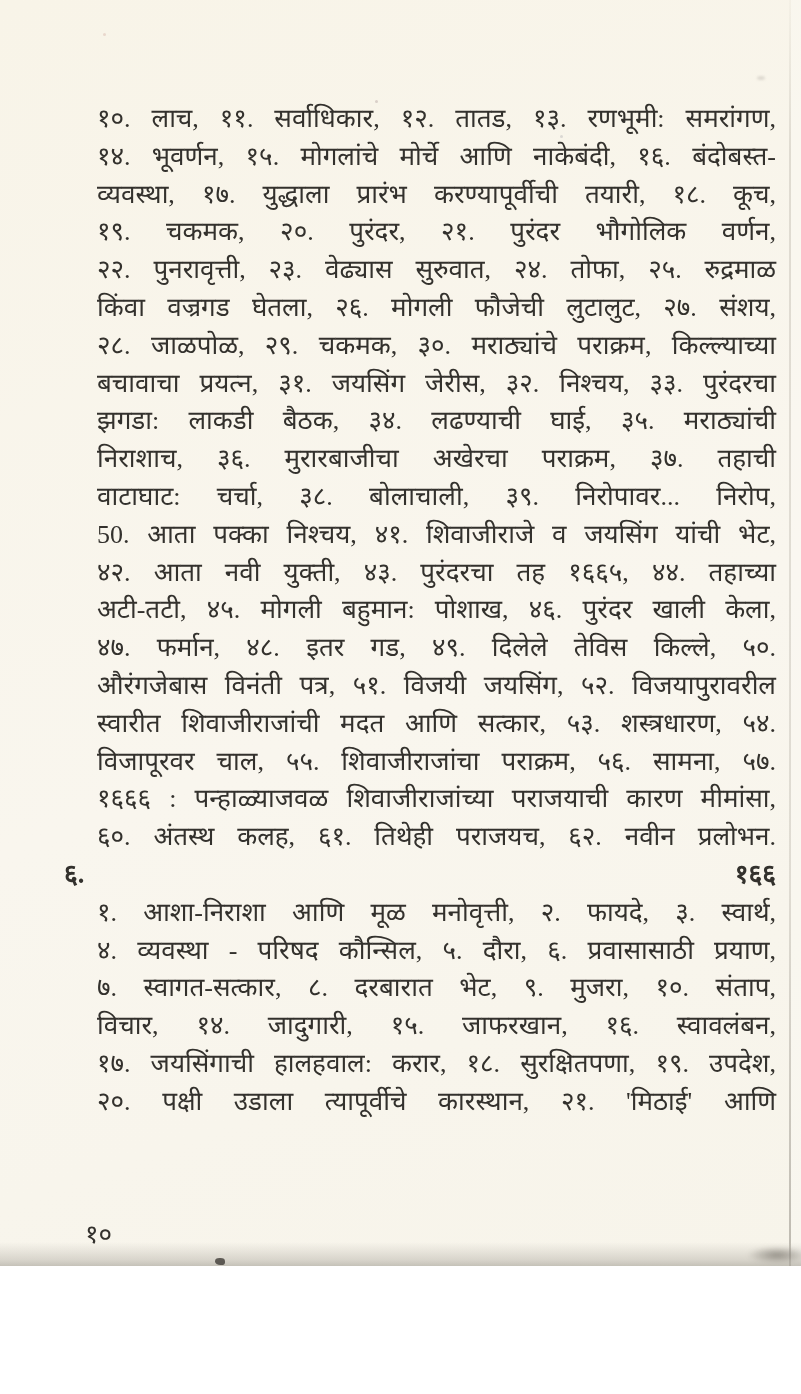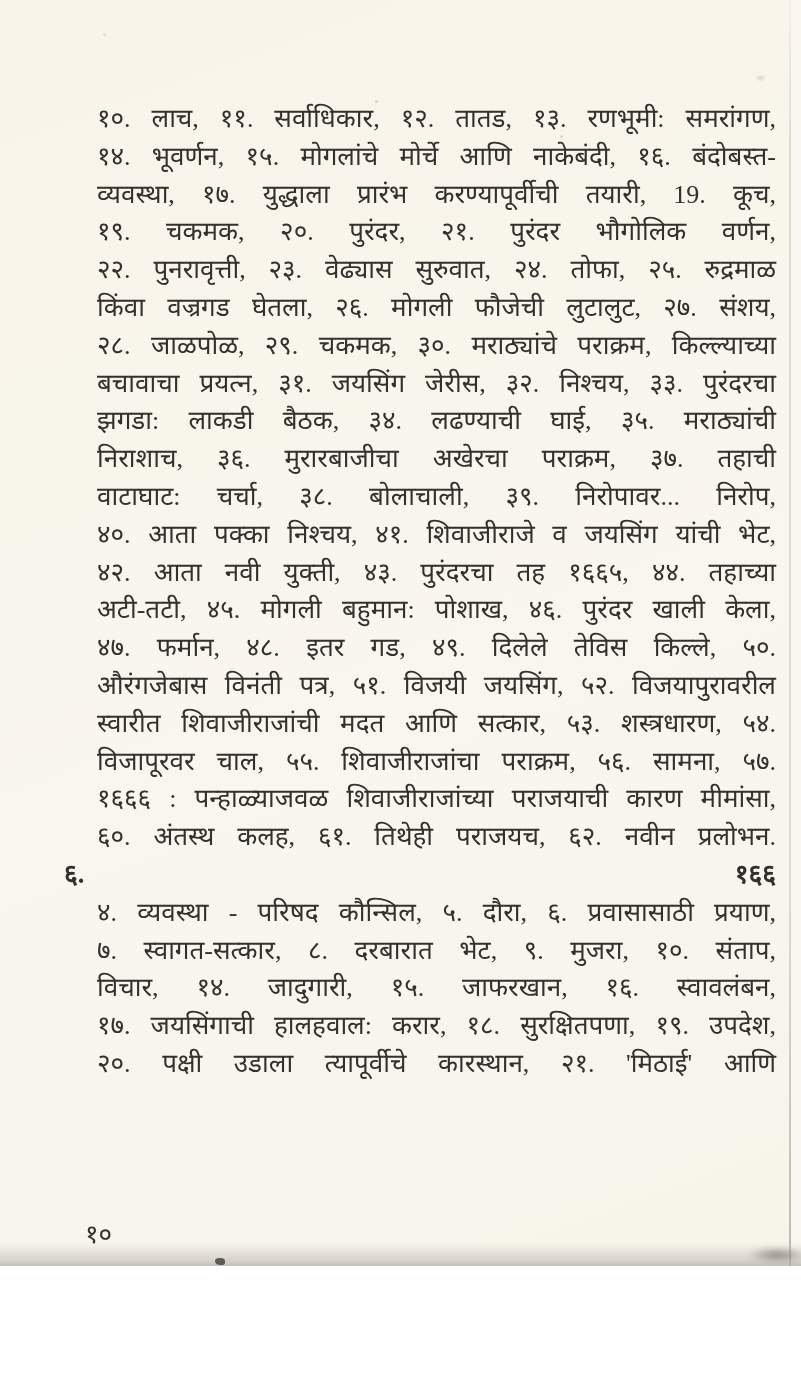--- a/index.html
+++ b/index.html
@@ -114,46 +114,47 @@
 </head>
 <body>
 
 <div class="page">
 
   <div class="text-col">
 
     <div>
         <div class="toc-line">१०. लाच, ११. सर्वाधिकार, १२. तातड, १३. रणभूमी: समरांगण,</div>
         <div class="toc-line">१४. भूवर्णन, १५. मोगलांचे मोर्चे आणि नाकेबंदी, १६. बंदोबस्त-</div>
-        <div class="toc-line">व्यवस्था, १७. युद्धाला प्रारंभ करण्यापूर्वीची तयारी, 19. कूच,</div>
+        <div class="toc-line">व्यवस्था, १७. युद्धाला प्रारंभ करण्यापूर्वीची तयारी, १८. कूच,</div>
         <div class="toc-line">१९. चकमक, २०. पुरंदर, २१. पुरंदर भौगोलिक वर्णन,</div>
         <div class="toc-line">२२. पुनरावृत्ती, २३. वेढ्यास सुरुवात, २४. तोफा, २५. रुद्रमाळ</div>
         <div class="toc-line">किंवा वज्रगड घेतला, २६. मोगली फौजेची लुटालुट, २७. संशय,</div>
         <div class="toc-line">२८. जाळपोळ, २९. चकमक, ३०. मराठ्यांचे पराक्रम, किल्ल्याच्या</div>
         <div class="toc-line">बचावाचा प्रयत्न, ३१. जयसिंग जेरीस, ३२. निश्चय, ३३. पुरंदरचा</div>
         <div class="toc-line">झगडा: लाकडी बैठक, ३४. लढण्याची घाई, ३५. मराठ्यांची</div>
         <div class="toc-line">निराशाच, ३६. मुरारबाजीचा अखेरचा पराक्रम, ३७. तहाची</div>
         <div class="toc-line">वाटाघाट: चर्चा, ३८. बोलाचाली, ३९. निरोपावर... निरोप,</div>
-        <div class="toc-line">४०. आता पक्का निश्चय, ४१. शिवाजीराजे व जयसिंग यांची भेट,</div>
+        <div class="toc-line">50. आता पक्का निश्चय, ४१. शिवाजीराजे व जयसिंग यांची भेट,</div>
         <div class="toc-line">४२. आता नवी युक्ती, ४३. पुरंदरचा तह १६६५, ४४. तहाच्या</div>
         <div class="toc-line">अटी-तटी, ४५. मोगली बहुमान: पोशाख, ४६. पुरंदर खाली केला,</div>
         <div class="toc-line">४७. फर्मान, ४८. इतर गड, ४९. दिलेले तेविस किल्ले, ५०.</div>
         <div class="toc-line">औरंगजेबास विनंती पत्र, ५१. विजयी जयसिंग, ५२. विजयापुरावरील</div>
         <div class="toc-line">स्वारीत शिवाजीराजांची मदत आणि सत्कार, ५३. शस्त्रधारण, ५४.</div>
         <div class="toc-line">विजापूरवर चाल, ५५. शिवाजीराजांचा पराक्रम, ५६. सामना, ५७.</div>
         <div class="toc-line">१६६६ : पन्हाळ्याजवळ शिवाजीराजांच्या पराजयाची कारण मीमांसा,</div>
         <div class="toc-line">६०. अंतस्थ कलह, ६१. तिथेही पराजयच, ६२. नवीन प्रलोभन.</div>
       </div>
 
     <div class="chapter-row">
       <span class="ch-num">६.</span>
       <span class="ch-page">१६६</span>
     </div>
 
     <div>
+        <div class="toc-line">१. आशा-निराशा आणि मूळ मनोवृत्ती, २. फायदे, ३. स्वार्थ,</div>
         <div class="toc-line">४. व्यवस्था - परिषद कौन्सिल, ५. दौरा, ६. प्रवासासाठी प्रयाण,</div>
         <div class="toc-line">७. स्वागत-सत्कार, ८. दरबारात भेट, ९. मुजरा, १०. संताप,</div>
         <div class="toc-line">विचार, १४. जादुगारी, १५. जाफरखान, १६. स्वावलंबन,</div>
         <div class="toc-line">१७. जयसिंगाची हालहवाल: करार, १८. सुरक्षितपणा, १९. उपदेश,</div>
         <div class="toc-line">२०. पक्षी उडाला त्यापूर्वीचे कारस्थान, २१. 'मिठाई' आणि</div>
       </div>
 
   </div>
 
   <div class="footer">

